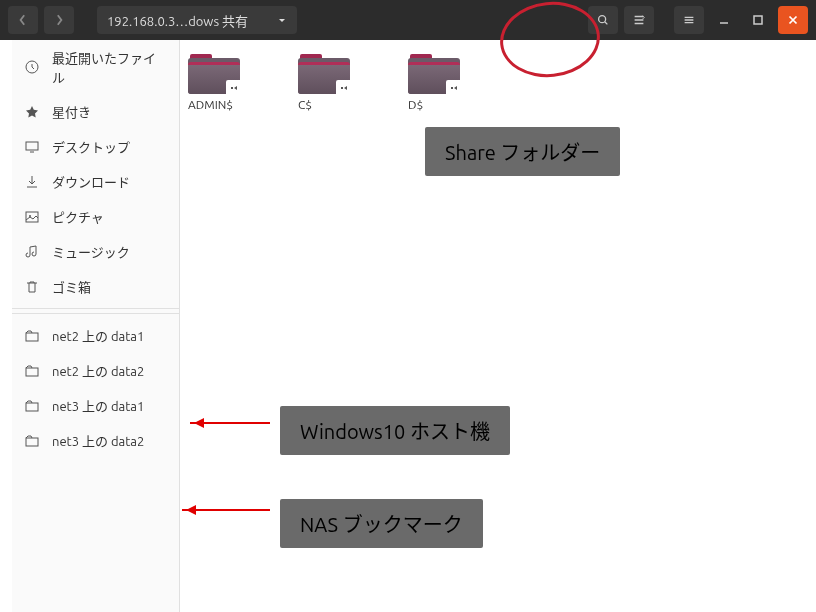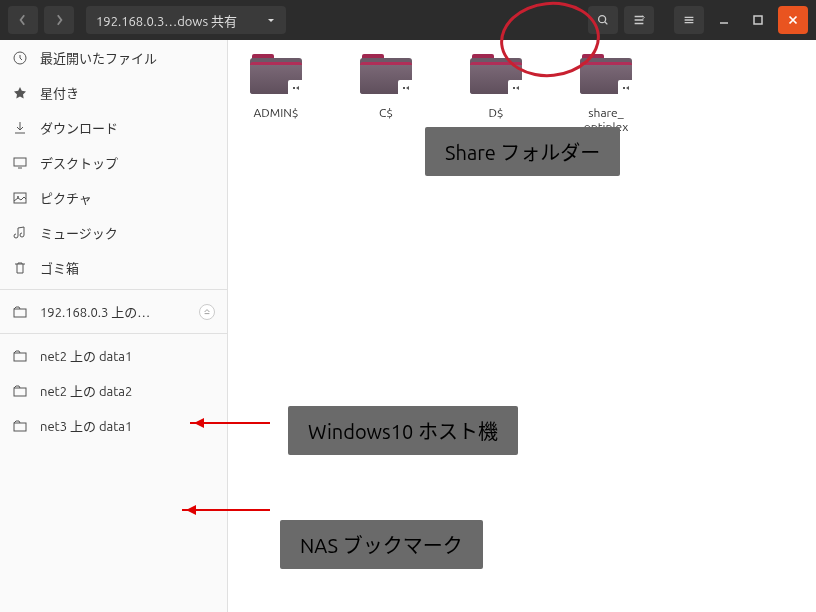--- a/index.html
+++ b/index.html
@@ -36,21 +36,21 @@
       flex: 1;
       background: #3a3a3a;
       height: 28px;
       border-radius: 4px;
       display: flex;
       align-items: center;
       padding: 0 10px;
       color: #ddd;
       font-size: 13px;
       gap: 6px;
-      margin-left: 6px;
+      margin-left: 17px;
       max-width: 200px;
     }
     .pathbar svg { width: 10px; height: 10px; }
     .titlebar-spacer { flex: 1; }
     .titlebar-btn {
       width: 30px;
       height: 28px;
       background: #3a3a3a;
       border-radius: 4px;
       display: flex;
@@ -71,24 +71,25 @@
       justify-content: center;
       color: #ccc;
       cursor: pointer;
     }
     .main {
       display: flex;
       height: calc(100% - 40px);
       background: #fff;
     }
     .sidebar {
-      width: 228px;
+      width: 168px;
       background: #fafafa;
       border-right: 1px solid #e0e0e0;
       overflow-y: auto;
+      margin-left: 12px;
     }
     .sidebar-item {
       display: flex;
       align-items: center;
       padding: 8px 12px;
       gap: 12px;
       color: #333;
       cursor: pointer;
       font-size: 13px;
     }
@@ -127,22 +128,22 @@
     }
     .icon-grid {
       display: flex;
       gap: 30px;
       flex-wrap: wrap;
     }
     .folder-item {
       width: 80px;
       display: flex;
       flex-direction: column;
-      align-items: center;
-      gap: 12px;
+      align-items: flex-start;
+      gap: 4px;
       cursor: pointer;
       position: relative;
     }
     .folder-icon {
       width: 52px;
       height: 42px;
       position: relative;
     }
     .folder-back {
       position: absolute;
@@ -201,22 +202,22 @@
     }
     .callout {
       position: absolute;
       background: #6a6a6a;
       color: #000000;
       padding: 10px 20px;
       font-size: 20px;
       border-radius: 2px;
     }
     .callout.share { left: 425px; top: 127px; }
-    .callout.win { left: 280px; top: 406px; margin-left: 8px; }
-    .callout.nas { left: 280px; top: 520px; }
+    .callout.win { left: 280px; top: 406px; }
+    .callout.nas { left: 280px; top: 499px; }
     .arrow-line {
       position: absolute;
       height: 2px;
       background: #e00000;
     }
     .arrow-line::after {
       content: '';
       position: absolute;
       right: -1px;
       top: -4px;
@@ -308,33 +309,33 @@
       <span class="sidebar-icon">
           <svg viewBox="0 0 16 16">
             <path d="M8 2l1.8 3.8 4.2.6-3 3 .7 4.1L8 11.6l-3.7 1.9.7-4.1-3-3 4.2-.6z" fill="currentColor"></path>
           </svg>
         </span>
       <span>星付き</span>
     </div>
     <div class="sidebar-item">
       <span class="sidebar-icon">
           <svg viewBox="0 0 16 16">
-            <path d="M8 2v8m-3-3l3 3 3-3M3 13h10" stroke="currentColor" fill="none"></path>
-          </svg>
-        </span>
-      <span>ダウンロード</span>
-    </div>
-    <div class="sidebar-item">
-      <span class="sidebar-icon">
-          <svg viewBox="0 0 16 16">
             <rect x="2" y="3" width="12" height="8" stroke="currentColor" fill="none"></rect>
             <path d="M6 13h4" stroke="currentColor"></path>
           </svg>
         </span>
       <span>デスクトップ</span>
+    </div>
+    <div class="sidebar-item">
+      <span class="sidebar-icon">
+          <svg viewBox="0 0 16 16">
+            <path d="M8 2v8m-3-3l3 3 3-3M3 13h10" stroke="currentColor" fill="none"></path>
+          </svg>
+        </span>
+      <span>ダウンロード</span>
     </div>
     <div class="sidebar-item">
       <span class="sidebar-icon">
           <svg viewBox="0 0 16 16">
             <rect x="2" y="3" width="12" height="10" stroke="currentColor" fill="none"></rect>
             <circle cx="6" cy="7" r="1" fill="currentColor"></circle>
             <path d="M2 11l4-3 3 2 3-3 2 2" stroke="currentColor" fill="none"></path>
           </svg>
         </span>
       <span>ピクチャ</span>
@@ -349,61 +350,56 @@
     </div>
     <div class="sidebar-item">
       <span class="sidebar-icon">
           <svg viewBox="0 0 16 16">
             <path d="M3 4h10M5 4v9h6V4M6 4V3h4v1" stroke="currentColor" fill="none"></path>
           </svg>
         </span>
       <span>ゴミ箱</span>
     </div>
     <div class="sidebar-separator"></div>
+    <div class="sidebar-separator"></div>
     <div class="sidebar-item">
       <span class="sidebar-icon">
           <svg viewBox="0 0 16 16">
             <rect x="2" y="5" width="12" height="8" stroke="currentColor" fill="none"></rect>
             <path d="M2 5l2-2h3l1 2" stroke="currentColor" fill="none"></path>
           </svg>
         </span>
-      <span>192.168.0.3 上の…</span>
-      <span class="eject-icon">
-          <svg viewBox="0 0 10 10">
-            <path d="M2 5l3-3 3 3M2 7h6" stroke="currentColor" fill="none"></path>
-          </svg>
-        </span>
-    </div>
-    <div class="sidebar-separator"></div>
+      <span>net2 上の data1</span>
+    </div>
     <div class="sidebar-item">
       <span class="sidebar-icon">
           <svg viewBox="0 0 16 16">
             <rect x="2" y="5" width="12" height="8" stroke="currentColor" fill="none"></rect>
             <path d="M2 5l2-2h3l1 2" stroke="currentColor" fill="none"></path>
           </svg>
         </span>
-      <span>net2 上の data1</span>
+      <span>net2 上の data2</span>
     </div>
     <div class="sidebar-item">
       <span class="sidebar-icon">
           <svg viewBox="0 0 16 16">
             <rect x="2" y="5" width="12" height="8" stroke="currentColor" fill="none"></rect>
             <path d="M2 5l2-2h3l1 2" stroke="currentColor" fill="none"></path>
           </svg>
         </span>
-      <span>net2 上の data2</span>
+      <span>net3 上の data1</span>
     </div>
     <div class="sidebar-item">
       <span class="sidebar-icon">
           <svg viewBox="0 0 16 16">
             <rect x="2" y="5" width="12" height="8" stroke="currentColor" fill="none"></rect>
             <path d="M2 5l2-2h3l1 2" stroke="currentColor" fill="none"></path>
           </svg>
         </span>
-      <span>net3 上の data1</span>
+      <span>net3 上の data2</span>
     </div>
   </div>
 
   <div class="content">
     <div class="icon-grid">
       <div class="folder-item">
         <div class="folder-icon">
           <div class="folder-tab"></div>
             <div class="folder-back"></div>
             <div class="folder-front"></div>
@@ -434,34 +430,20 @@
             <div class="folder-back"></div>
             <div class="folder-front"></div>
           <div class="share-badge">
               <svg viewBox="0 0 10 10" width="10">
                 <path d="M5 5l3-2v4zM2 4h2v2H2z" fill="#555"></path>
               </svg>
             </div>
         </div>
         <div class="folder-label">D$</div>
       </div>
-      <div class="folder-item">
-        <div class="folder-icon">
-          <div class="folder-tab"></div>
-            <div class="folder-back"></div>
-            <div class="folder-front"></div>
-          <div class="share-badge">
-              <svg viewBox="0 0 10 10" width="10">
-                <path d="M5 5l3-2v4zM2 4h2v2H2z" fill="#555"></path>
-              </svg>
-            </div>
-        </div>
-        <div class="folder-label" style="white-space:pre-line">share_
-optiplex</div>
-      </div>
     </div>
   </div>
 </div>
 
 <div class="circle-annotation"></div>
 <div class="callout share">Share フォルダー</div>
 <div class="callout win">Windows10 ホスト機</div>
 <div class="callout nas">NAS ブックマーク</div>
 <div class="arrow-line left arrow1"></div>
 <div class="arrow-line left arrow2"></div>

